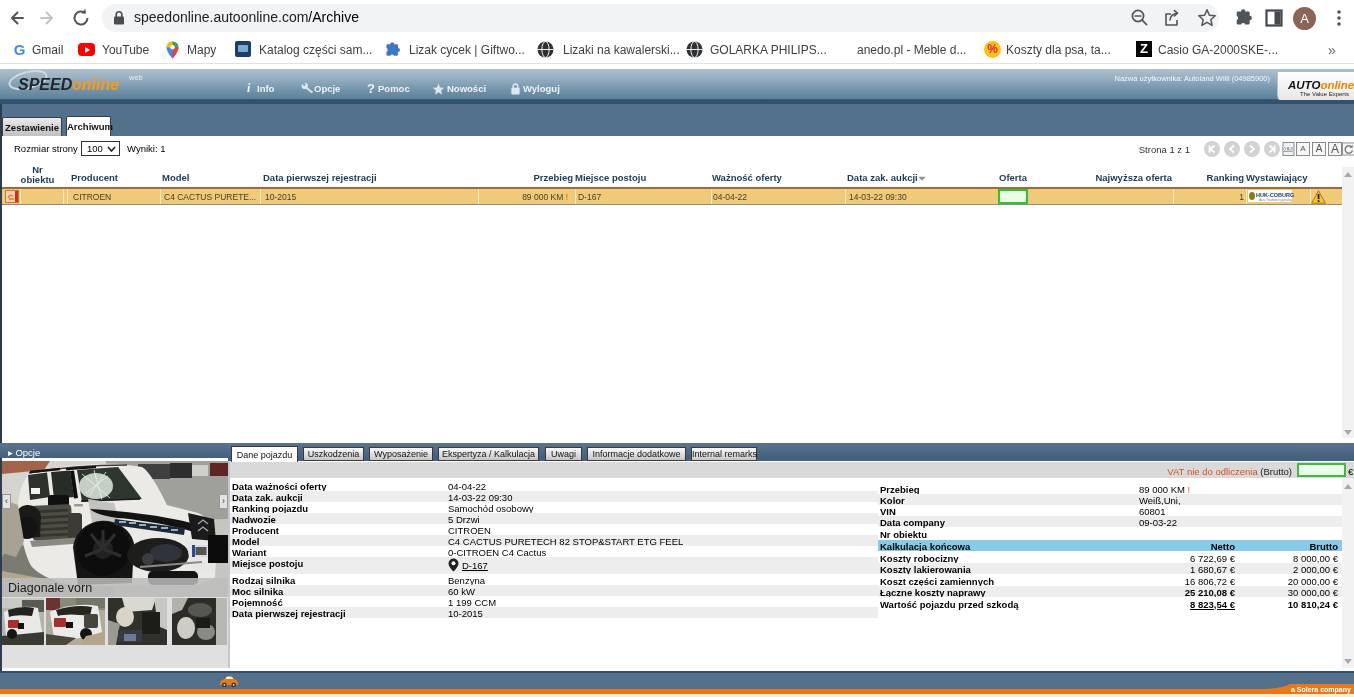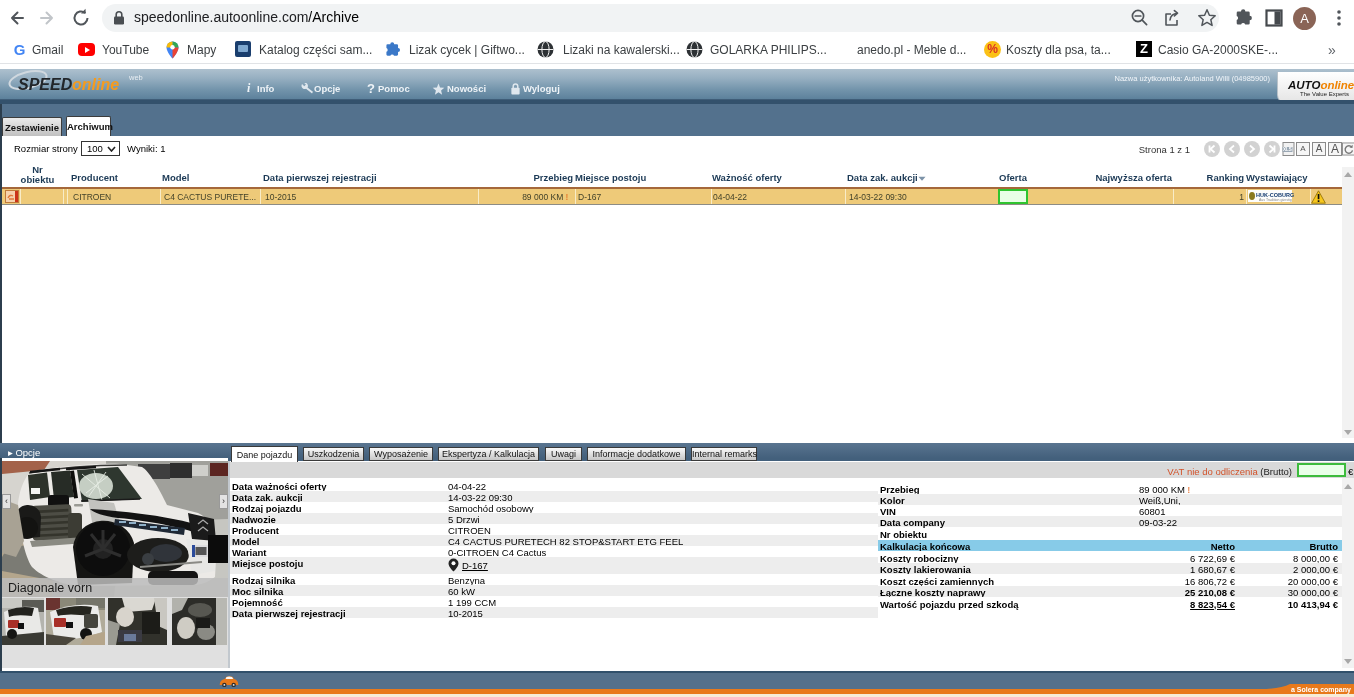--- a/index.html
+++ b/index.html
@@ -400,21 +400,21 @@
 <div class="abs" style="left:1348px;top:466px;font-size:9.5px;color:#000;">€</div>
 
 <div id="ldt">
     <div class="abs" style="left:230px;top:480px;width:648px;height:11px;background:#fff;"></div>
     <div class="abs lab" style="left:232px;top:481px;">Data ważności oferty</div>
     <div class="abs val" style="left:448px;top:481px;">04-04-22</div>
     <div class="abs" style="left:230px;top:491px;width:648px;height:11px;background:#ededed;"></div>
     <div class="abs lab" style="left:232px;top:492px;">Data zak. aukcji</div>
     <div class="abs val" style="left:448px;top:492px;">14-03-22 09:30</div>
     <div class="abs" style="left:230px;top:502px;width:648px;height:11px;background:#fff;"></div>
-    <div class="abs lab" style="left:232px;top:503px;">Rodzaj pojazdu</div>
+    <div class="abs lab" style="left:232px;top:503px;">Ranking pojazdu</div>
     <div class="abs val" style="left:448px;top:503px;">Samochód osobowy</div>
     <div class="abs" style="left:230px;top:513px;width:648px;height:11px;background:#ededed;"></div>
     <div class="abs lab" style="left:232px;top:514px;">Nadwozie</div>
     <div class="abs val" style="left:448px;top:514px;">5 Drzwi</div>
     <div class="abs" style="left:230px;top:524px;width:648px;height:11px;background:#fff;"></div>
     <div class="abs lab" style="left:232px;top:525px;">Producent</div>
     <div class="abs val" style="left:448px;top:525px;">CITROEN</div>
     <div class="abs" style="left:230px;top:535px;width:648px;height:11px;background:#ededed;"></div>
     <div class="abs lab" style="left:232px;top:536px;">Model</div>
     <div class="abs val" style="left:448px;top:536px;">C4 CACTUS PURETECH 82 STOP&amp;START ETG FEEL</div>
@@ -473,21 +473,21 @@
     <div class="abs lab" style="left:880px;top:575.5px;">Koszt części zamiennych</div>
     <div class="abs val" style="left:1135px;top:575.5px;width:100px;text-align:right;font-weight:normal;">16 806,72 €</div>
     <div class="abs val" style="left:1238px;top:575.5px;width:100px;text-align:right;font-weight:normal;">20 000,00 €</div>
     <div class="abs" style="left:878px;top:585.5px;width:464px;height:11.5px;background:#ededed;"></div>
     <div class="abs lab" style="left:880px;top:587px;">Łączne koszty naprawy</div>
     <div class="abs val" style="left:1135px;top:587px;width:100px;text-align:right;font-weight:bold;">25 210,08 €</div>
     <div class="abs val" style="left:1238px;top:587px;width:100px;text-align:right;font-weight:normal;">30 000,00 €</div>
     <div class="abs" style="left:878px;top:597px;width:464px;height:11.5px;background:#fff;"></div>
     <div class="abs lab" style="left:880px;top:598.5px;">Wartość pojazdu przed szkodą</div>
     <div class="abs val" style="left:1135px;top:598.5px;width:100px;text-align:right;font-weight:bold;text-decoration:underline;">8 823,54 €</div>
-    <div class="abs val" style="left:1238px;top:598.5px;width:100px;text-align:right;font-weight:bold;">10 413,94 €</div>
+    <div class="abs val" style="left:1238px;top:598.5px;width:100px;text-align:right;font-weight:bold;">10 810,24 €</div>
   </div>
 
 <div class="abs" style="left:1342px;top:478px;width:12px;height:190px;background:#f2f2f2;"></div>
 <svg class="abs" style="left:1344px;top:483px" width="8" height="8" viewBox="0 0 8 8">
     <path d="M4 1 L8 6 H0 Z" fill="#a8a8a8"></path>
   </svg>
 <svg class="abs" style="left:1344px;top:657px" width="8" height="8" viewBox="0 0 8 8">
     <path d="M4 7 L0 2 H8 Z" fill="#a8a8a8"></path>
   </svg>
 

